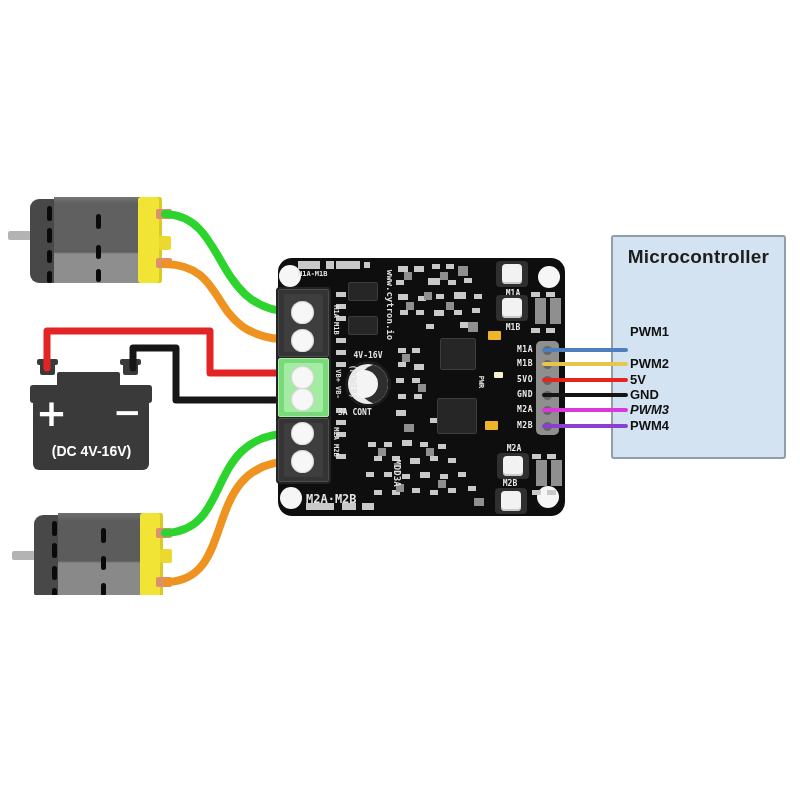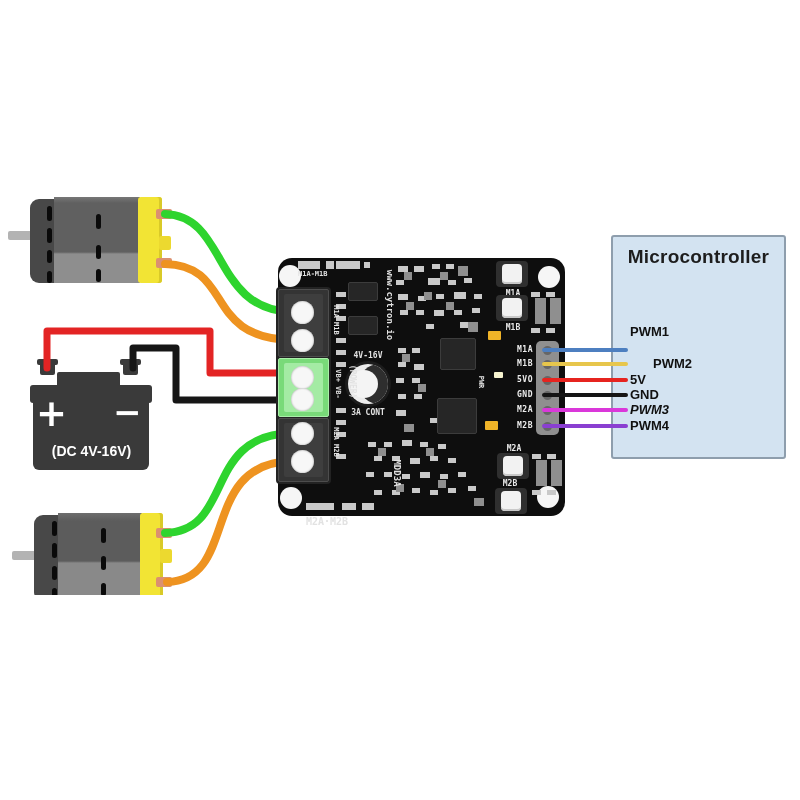--- a/index.html
+++ b/index.html
@@ -65,21 +65,21 @@
          box-shadow:inset 0 0 2px #9a9a9a;}
 </style>
 </head>
 <body>
 
 <div class="stage">
 
   <div class="abs mcu"></div>
   <div class="abs mcu-title">Microcontroller</div>
   <div class="mcu-pin" style="top:325px;">PWM1</div>
-  <div class="mcu-pin" style="top:357px;margin-left:23px;">PWM2</div>
+  <div class="mcu-pin" style="top:357px;">PWM2</div>
   <div class="mcu-pin" style="top:373px;">5V</div>
   <div class="mcu-pin" style="top:388px;">GND</div>
   <div class="mcu-pin" style="top:403px;font-style:italic;">PWM3</div>
   <div class="mcu-pin" style="top:419px;">PWM4</div>
 
   <div>
     <div class="abs bat" style="left:40px;top:362px;width:15px;height:13px;"></div>
     <div class="abs bat" style="left:37px;top:359px;width:21px;height:6px;"></div>
     <div class="abs bat" style="left:123px;top:362px;width:15px;height:13px;"></div>
     <div class="abs bat" style="left:120px;top:359px;width:21px;height:6px;"></div>
@@ -247,23 +247,23 @@
             <circle cx="25" cy="25" r="20"></circle>
           </clipPath>
         </defs>
       <circle cx="25" cy="25" r="23" fill="#1c1c1c"></circle>
       <circle cx="25" cy="25" r="20" fill="#ececec"></circle>
       <circle cx="36" cy="25" r="20" fill="#2e2e2e" clip-path="url(#capclip)"></circle>
       <circle cx="21" cy="25" r="14" fill="#f4f4f4"></circle>
     </svg>
 
     <div class="silk" style="left:20px;top:12px;font-size:7px;">M1A-M1B</div>
-    <div class="silk" style="left:28px;top:234px;font-size:10px;margin-top:24px;">M2A·M2B</div>
+    <div class="silk" style="left:28px;top:234px;font-size:12px;">M2A·M2B</div>
     <div class="silk" style="left:66px;top:93px;width:48px;font-size:8px;text-align:center;">4V-16V</div>
-    <div class="silk" style="left:60px;top:150px;width:60px;font-size:8px;text-align:center;">3A CONT</div>
+    <div class="silk" style="left:60px;top:150px;width:60px;font-size:8px;text-align:left;">3A CONT</div>
     <div class="silk vtext" style="left:28px;top:58px;width:60px;font-size:7px;">M1A M1B</div>
     <div class="silk vtext" style="left:28px;top:122px;width:64px;font-size:7px;">VB+ VB-</div>
     <div class="silk vtext" style="left:40px;top:119px;width:68px;font-size:8px;">(POWER)</div>
     <div class="silk vtext" style="left:29px;top:180px;width:58px;font-size:7px;">M2A M2B</div>
     <div class="silk vtext" style="left:66px;top:42px;width:92px;font-size:9px;">www.cytron.io</div>
     <div class="silk vtext" style="left:83px;top:210px;width:72px;font-size:9px;">MDD3A</div>
     <div class="silk vtext" style="left:193px;top:120px;width:20px;font-size:7px;">PWR</div>
 
     <div class="btn-base" style="left:218px;top:3px;width:32px;height:26px;">
         <div class="btn-cap"></div>

